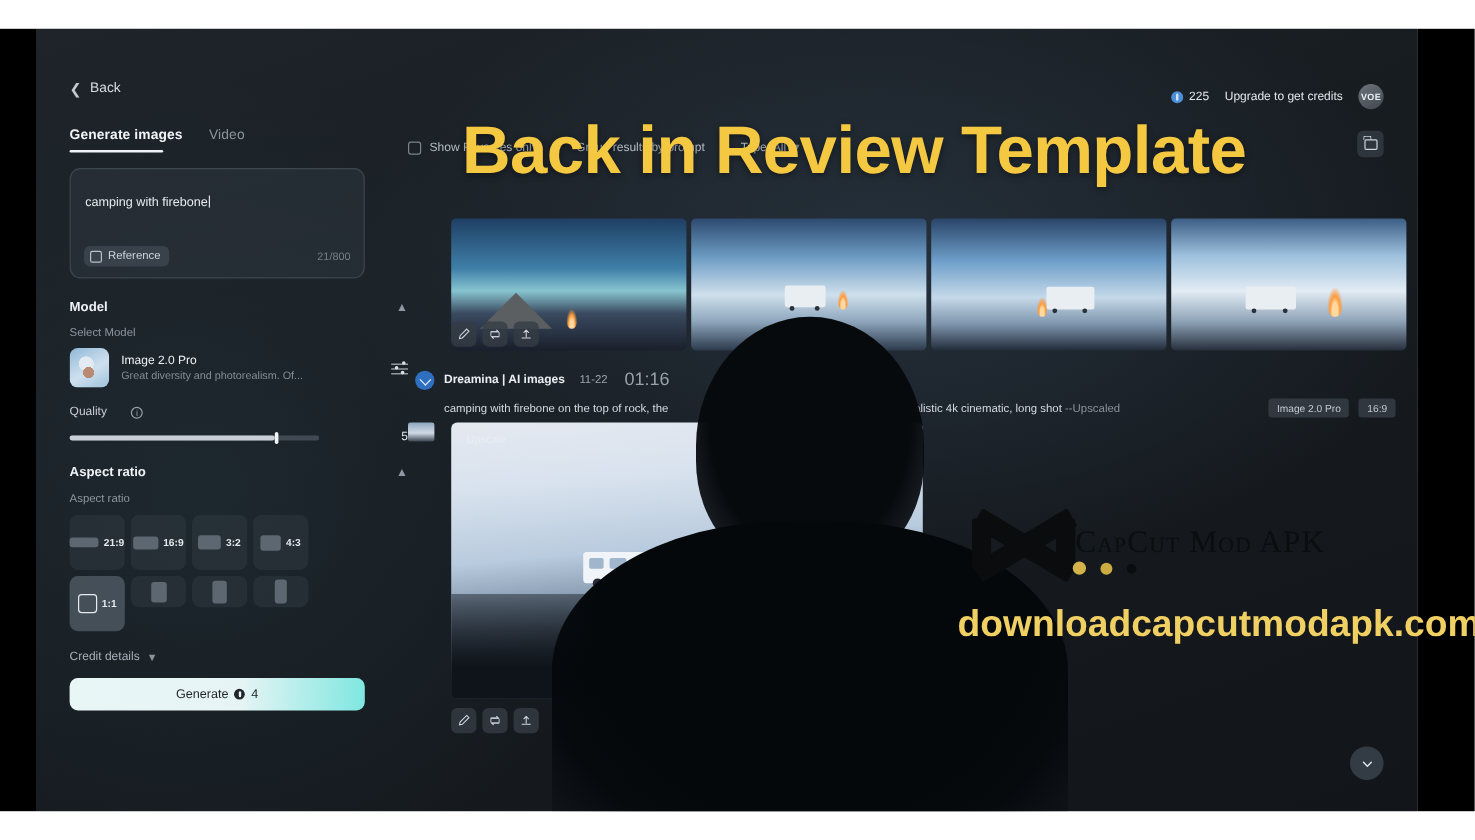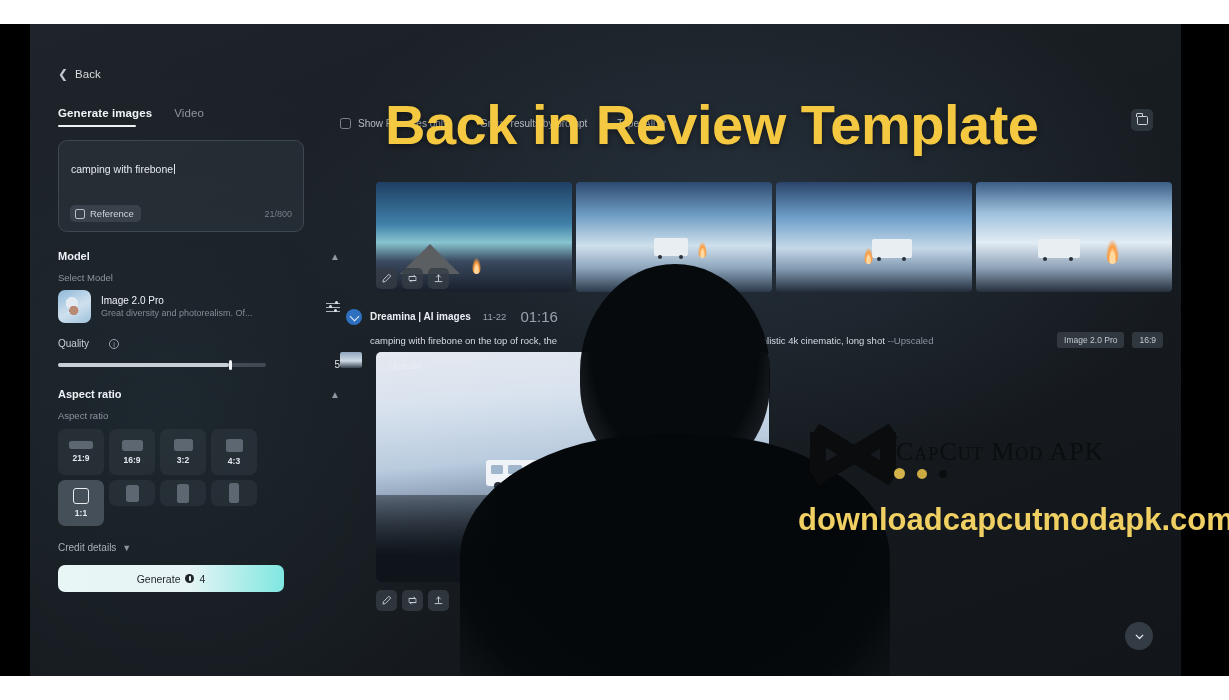--- a/index.html
+++ b/index.html
@@ -97,35 +97,35 @@
   }
   .slider-row { display:flex; align-items:center; justify-content:space-between; margin-top:10px; }
   .slider { position:relative; width:208px; height:4px; border-radius:3px; background:rgba(96,106,117,0.55); cursor:pointer; }
   .slider-fill { position:absolute; left:0; top:0; height:4px; border-radius:3px; background:#c8cfd6; width:82%; }
   .slider-knob { position:absolute; top:-3px; left:82%; width:3px; height:10px; border-radius:2px; background:#f2f5f8; }
   .slider-val { font-size:10px; color:#dfe4ea; }
 
   .ar-grid { display:flex; flex-wrap:wrap; gap:5px; margin-top:8px; width:248px; }
   .ar-cell {
     width:46px; height:46px; border-radius:7px; background:rgba(48,56,64,0.55);
-    display:flex; flex-direction:column; align-items:center; justify-content:center; gap:4px;
+    display:flex; flex-direction:row; align-items:center; justify-content:center; gap:4px;
     cursor:pointer;
   }
   .ar-cell.sel { background:rgba(96,106,118,0.62); }
   .ar-shape { background:#5d6771; border-radius:2.5px; }
   .ar-cell.sel .ar-shape { background:transparent; border:1.6px solid #e7ebf0; border-radius:3px; }
   .ar-txt { font-size:8.5px; color:#e5e9ee; font-weight:bold; }
   .ar-row2 { height:26px; overflow:hidden; }
 
   .credit-row { display:flex; align-items:center; gap:6px; margin-top:16px; cursor:pointer; }
   .credit-txt { font-size:10px; color:#a8b0b9; }
   .chev-dn { font-size:9px; color:#8b939d; }
 
   .gen-btn {
-    margin-top:12px; width:226px; height:27px; border-radius:7px;
+    margin-top:12px; width:246px; height:27px; border-radius:7px;
     background:linear-gradient(92deg,#e9f6f6 0%, #e6f4f5 58%, #7fe7e0 100%);
     display:flex; align-items:center; justify-content:center; gap:5px;
     font-size:10.5px; color:#1d2328; cursor:pointer;
   }
   .coin { width:9px; height:9px; border-radius:50%; background:#20262c; position:relative; }
   .coin::after{ content:""; position:absolute; left:3.2px; top:1.6px; width:2.6px; height:5.6px; background:#e9f6f6; border-radius:1px; }
 
   
   .main { position:absolute; left:310px; top:44px; right:0; bottom:0; }
 
@@ -381,20 +381,30 @@
 
       <div class="gen-btn">
         <span>Generate</span>
         <span class="coin"></span>
         <span>4</span>
       </div>
     </div>
 
     <div class="main">
 
+      <div class="topbar">
+        <div class="tb-right">
+          <div class="cred-pill">
+            <span class="cred-ico"></span>
+            <span class="cred-num">225</span>
+          </div>
+          <div class="upgrade">Upgrade to get credits</div>
+          <div class="avatar">VOE</div>
+        </div>
+      </div>
 
       <div class="filterbar">
         <div class="f-check">
           <span class="cbox"></span>
           <span class="f-txt">Show Favorites only</span>
         </div>
         <div class="f-item">
           <span class="f-txt">Group results by prompt</span>
         </div>
         <div class="f-sel">

